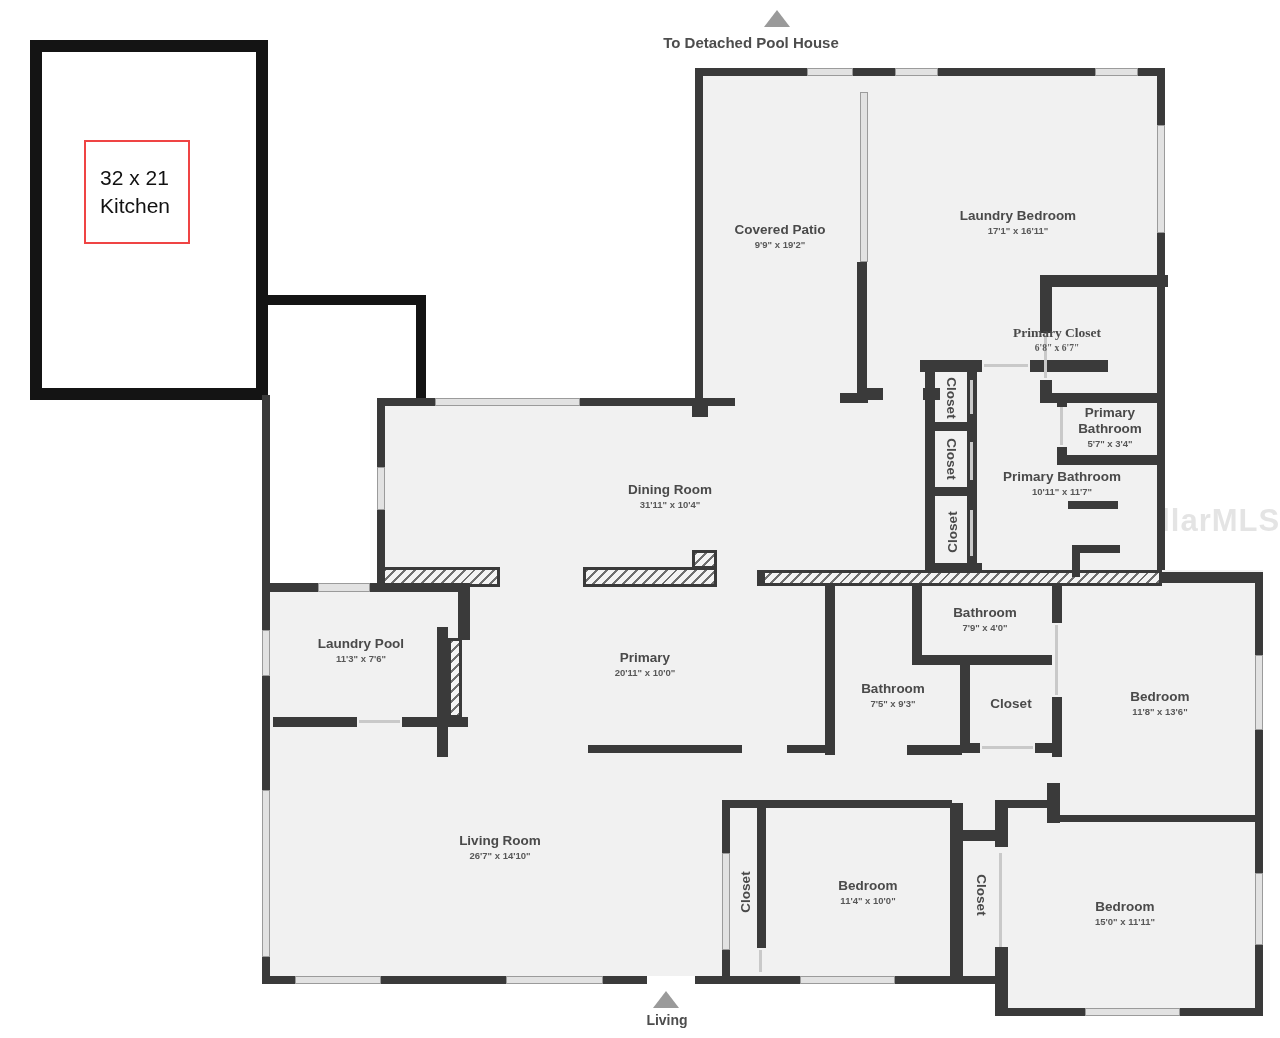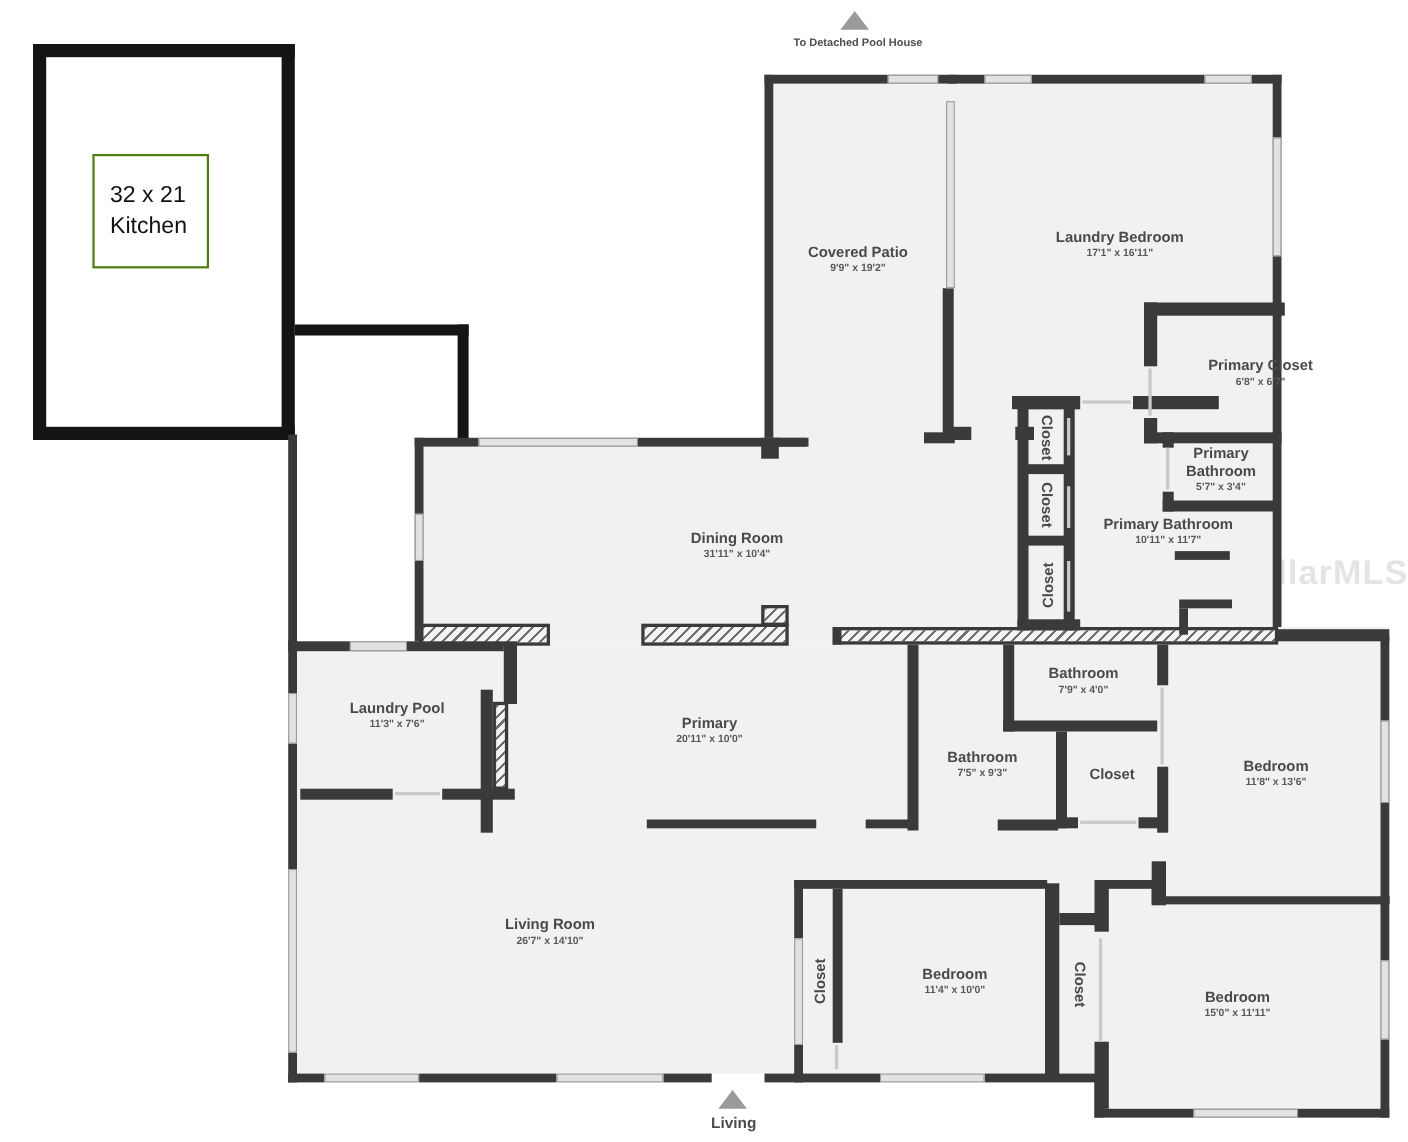--- a/index.html
+++ b/index.html
@@ -16,36 +16,36 @@
          background-image:radial-gradient(circle,#d6d6d6 1.1px,transparent 1.2px);
          background-size:7px 7px;}
   .room-label{position:absolute;text-align:center;color:#4a4a4a;transform:translate(-50%,-50%);
               pointer-events:none;white-space:nowrap;}
   .room-label.wrap{white-space:normal;}
   .room-name{display:block;font-weight:bold;font-size:13.5px;line-height:1.2;}
   .room-dims{display:block;font-weight:bold;font-size:9.5px;color:#585858;line-height:1.5;}
   .rot90{transform:translate(-50%,-50%) rotate(90deg);}
   .rotm90{transform:translate(-50%,-50%) rotate(-90deg);}
   .garage-box{position:absolute;left:84px;top:140px;width:106px;height:104px;background:#fff;
-              border:2px solid #4d7c0f;display:flex;flex-direction:column;justify-content:center;
+              border:2px solid #ef4444;display:flex;flex-direction:column;justify-content:center;
               padding-left:14px;box-sizing:border-box;color:#111;}
   .garage-box span{font-size:21px;line-height:1.35;}
   .annot{position:absolute;color:#4d4d4d;font-weight:bold;text-align:center;}
   .tri{position:absolute;width:0;height:0;border-left:13px solid transparent;
        border-right:13px solid transparent;border-bottom:17px solid #9a9a9a;}
   .watermark{position:absolute;left:1110px;top:503px;font-size:31px;font-weight:600;
              color:rgba(130,130,130,0.22);letter-spacing:1px;pointer-events:none;}
 </style>
 </head>
 <body>
 
 <div id="plan">
 
   <div class="tri" style="left:764px;top:10px;"></div>
-  <div class="annot" style="left:640px;top:34px;width:280px;font-size:10px;">To Detached Pool House</div>
+  <div class="annot" style="left:611px;top:34px;width:280px;font-size:15px;">To Detached Pool House</div>
 
   <div class="patio" style="left: 703px; top: 76px; width: 157px; height: 322px;"></div>
     <div class="garage-box">
     <span>32 x 21</span>
     <span>Kitchen</span>
   </div>
 
   <div class="tri" style="left:653px;top:991px;"></div>
   <div class="annot" style="left:607px;top:1012px;width:120px;font-size:14px;">Living</div>
 
@@ -168,21 +168,21 @@
     <div class="doorline" style="left: 359px; top: 720px; width: 41px; height: 3px;"></div>
     <div class="doorline" style="left: 759px; top: 950px; width: 3px; height: 22px;"></div>
     <div class="room-label" style="left: 780px; top: 237px;">
       <span class="room-name">Covered Patio</span>
       <span class="room-dims">9'9" x 19'2"</span>
     </div>
     <div class="room-label" style="left: 1018px; top: 223px;">
       <span class="room-name">Laundry Bedroom</span>
       <span class="room-dims">17'1" x 16'11"</span>
     </div>
-    <div class="room-label" style="left: 1146px; top: 340px;">
+    <div class="room-label" style="left: 1057px; top: 340px; font-family: Liberation Serif, serif;">
       <span class="room-name">Primary Closet</span>
       <span class="room-dims">6'8" x 6'7"</span>
     </div>
     <div class="room-label wrap" style="left: 1110px; top: 428px; width: 78px;">
       <span class="room-name">Primary Bathroom</span>
       <span class="room-dims">5'7" x 3'4"</span>
     </div>
     <div class="room-label" style="left: 1062px; top: 484px;">
       <span class="room-name">Primary Bathroom</span>
       <span class="room-dims">10'11" x 11'7"</span>

